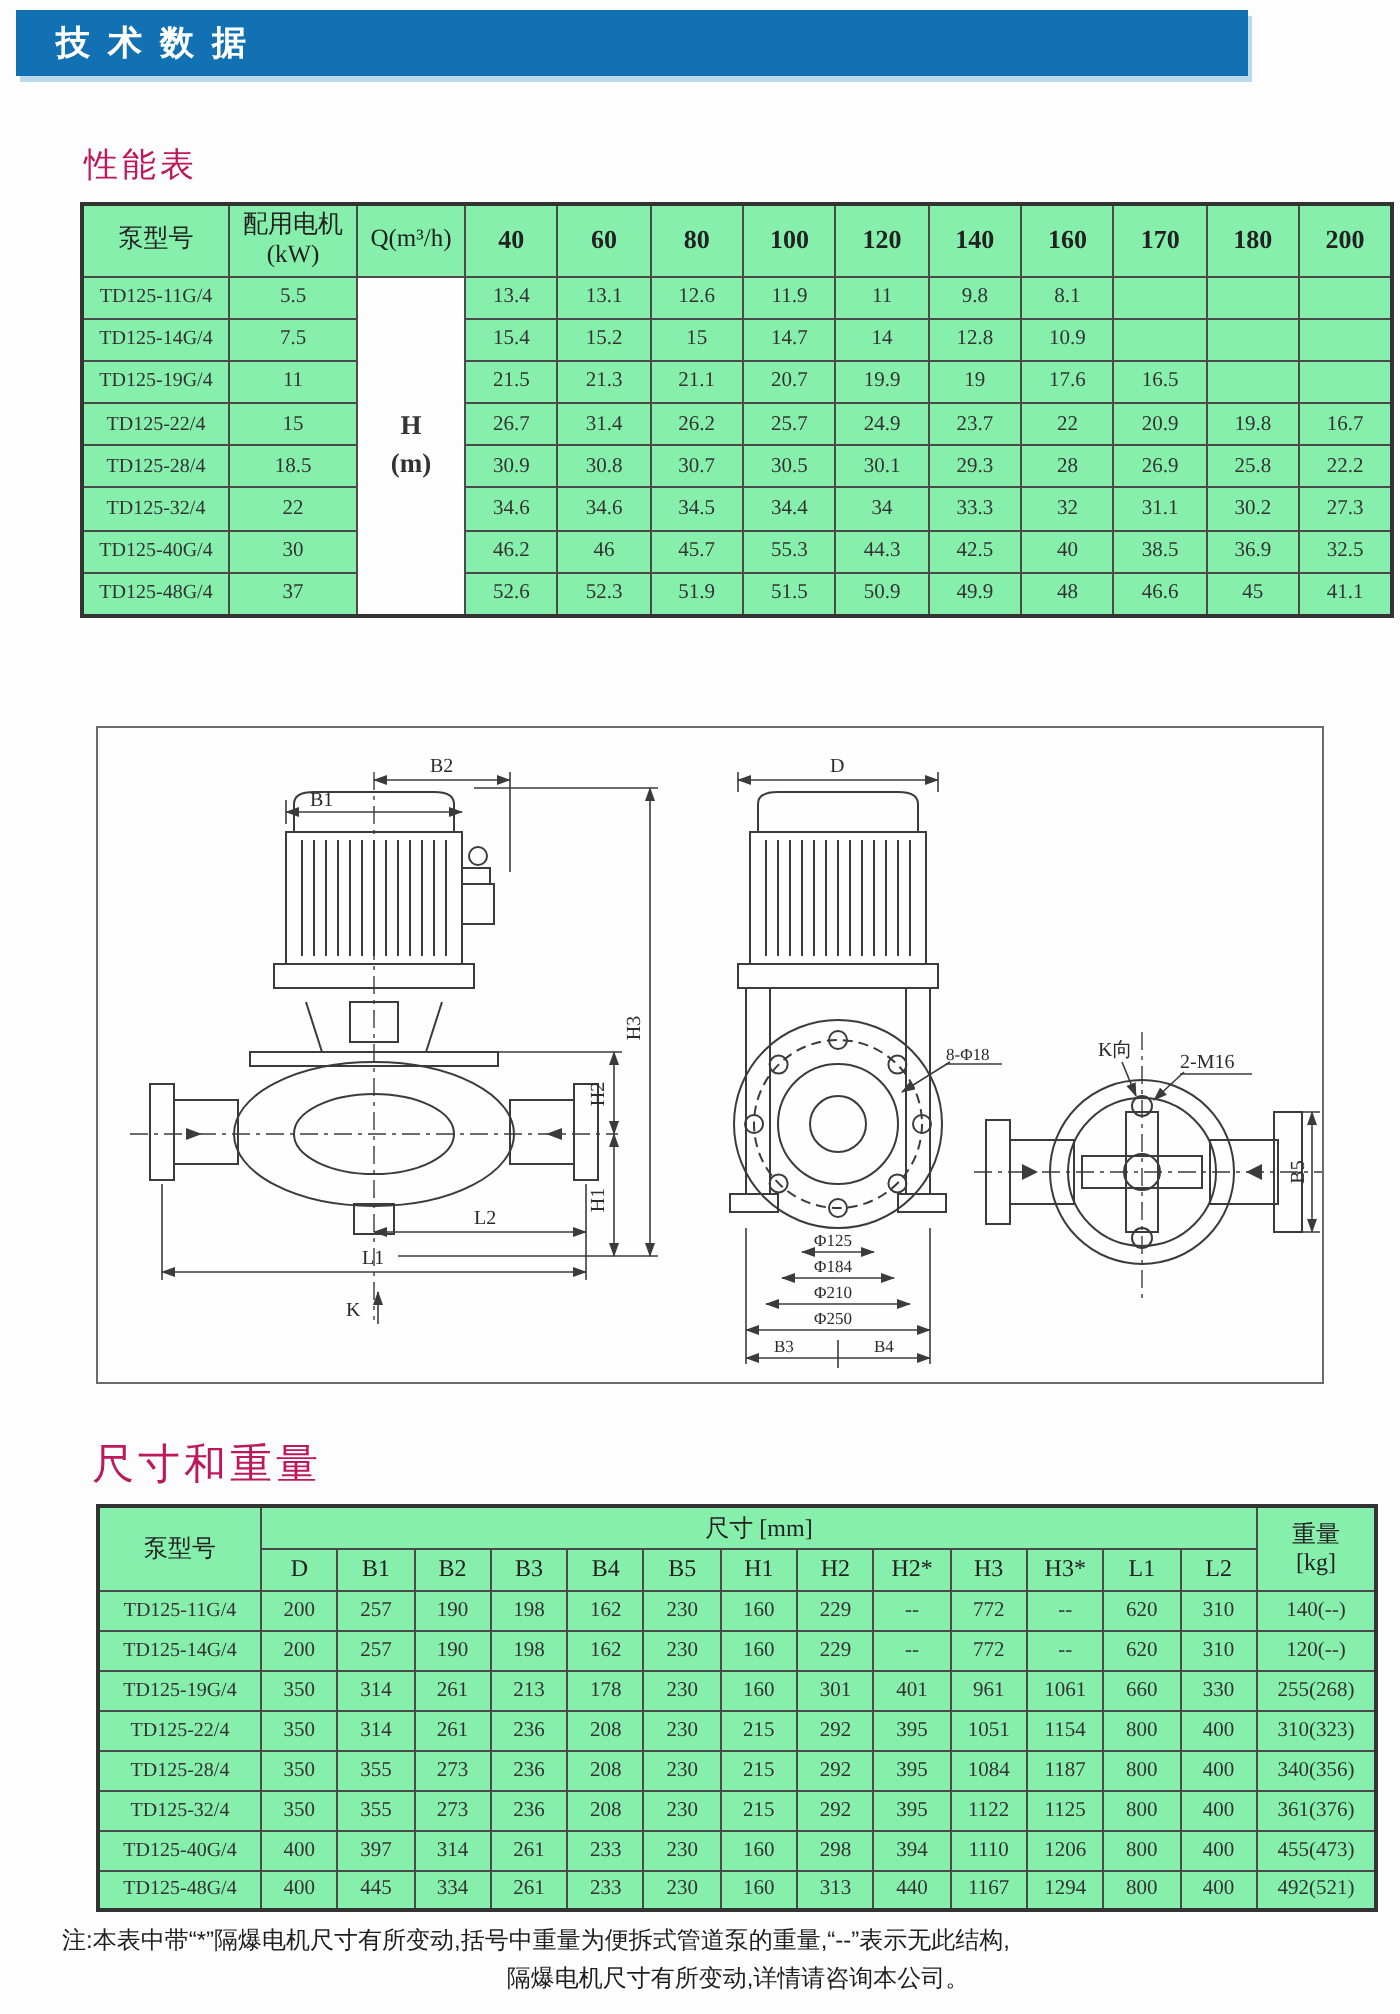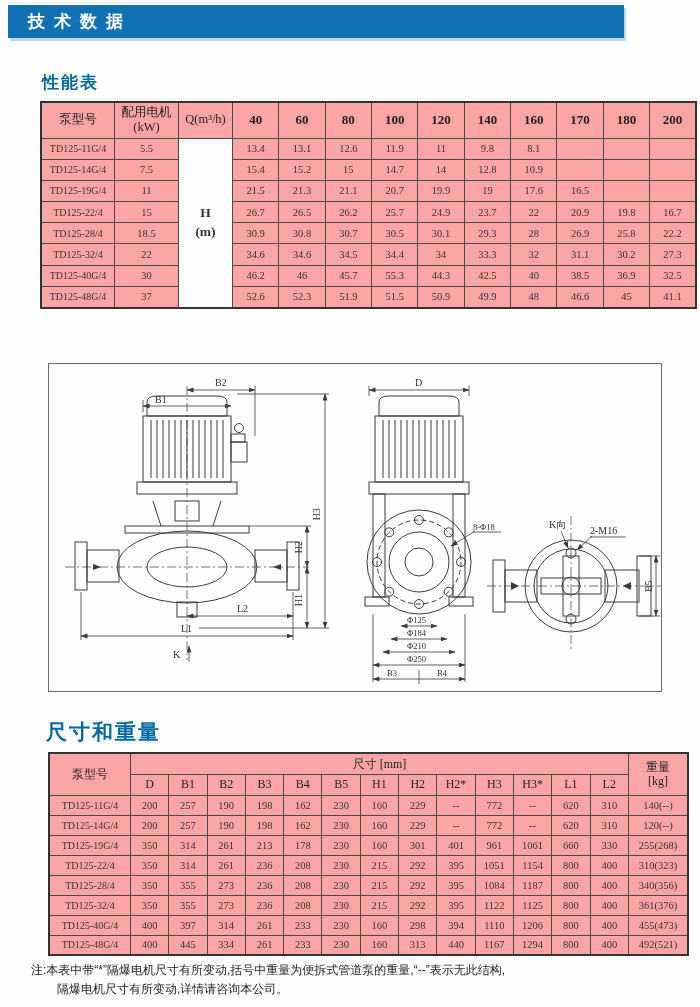--- a/index.html
+++ b/index.html
@@ -13,28 +13,28 @@
     position:absolute;left:8px;top:5px;width:616px;height:33px;
     background:#1271b3;box-shadow:2px 3px 0 #bcd9ec;
   }
   .header-bar .title{
     display:block;color:#ffffff;
     font-family:"Liberation Sans","DejaVu Sans",sans-serif;
     font-weight:bold;font-size:17px;letter-spacing:9px;
     line-height:33px;padding-left:20px;
   }
   .section-heading{
-    position:absolute;margin:0;color:#0369a1;
+    position:absolute;margin:0;color:#be185d;
     font-family:"Liberation Sans","DejaVu Sans",sans-serif;
-    font-weight:bold;letter-spacing:2px;
+    font-weight:normal;letter-spacing:2px;
   }
   #perf-heading{left:42px;top:71px;font-size:17px;}
   #dims-heading{left:46px;top:718px;font-size:21px;}
 
-  table{border-collapse:collapse;table-layout:fixed;position:absolute;background:#fca5a5;}
+  table{border-collapse:collapse;table-layout:fixed;position:absolute;background:#86efac;}
   th,td{
     border:1px solid #4a4a4a;text-align:center;vertical-align:middle;
     padding:0;font-weight:normal;overflow:hidden;white-space:nowrap;
   }
   #perf-table{left:40px;top:101px;width:657px;border:2px solid #333;}
   #perf-table thead tr{height:36px;}
   #perf-table tbody tr{height:21.2px;}
   #perf-table th{font-size:12.5px;line-height:1.25;}
   #perf-table th.flow-th{font-size:13px;font-weight:bold;}
   #perf-table td{font-size:10.5px;color:#333;}
@@ -59,21 +59,21 @@
   .cl{stroke:#3b3b3b;stroke-width:0.7;fill:none;stroke-dasharray:9 3 2 3;}
   text{font-family:"Liberation Serif","DejaVu Serif",serif;fill:#2b2b2b;}
   .dimtext{font-size:10px;}
   .dimtext-sm{font-size:8.5px;}
 
   .notes{
     position:absolute;left:31px;top:961px;width:650px;
     font-family:"Liberation Sans","DejaVu Sans",sans-serif;
     font-size:12px;color:#1e1e1e;line-height:1.55;
   }
-  .notes .l2{padding-left:26px;}
+  .notes .l2{padding-left:26px;text-align:center;}
 </style>
 </head>
 <body>
 
 <div class="header-bar">
   <span class="title">技术数据</span>
 </div>
 
 <h2 class="section-heading" id="perf-heading">性能表</h2>
 
@@ -142,21 +142,21 @@
         <td>19</td>
         <td>17.6</td>
         <td>16.5</td>
         <td></td>
         <td></td>
       </tr>
       <tr>
         <td class="model-cell">TD125-22/4</td>
         <td>15</td>
         <td>26.7</td>
-        <td>26.5</td>
+        <td>31.4</td>
         <td>26.2</td>
         <td>25.7</td>
         <td>24.9</td>
         <td>23.7</td>
         <td>22</td>
         <td>20.9</td>
         <td>19.8</td>
         <td>16.7</td>
       </tr>
       <tr>

